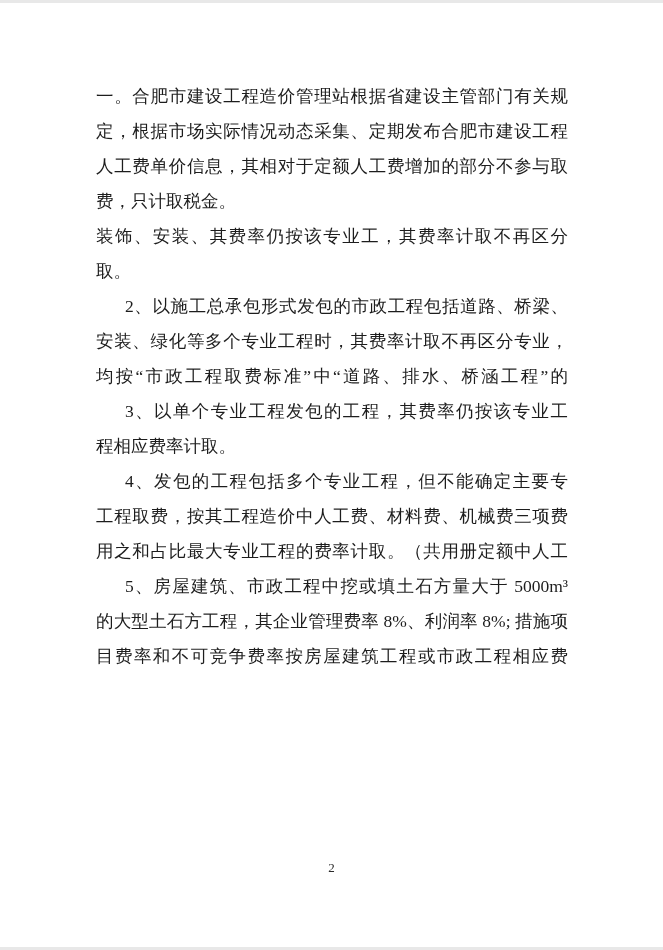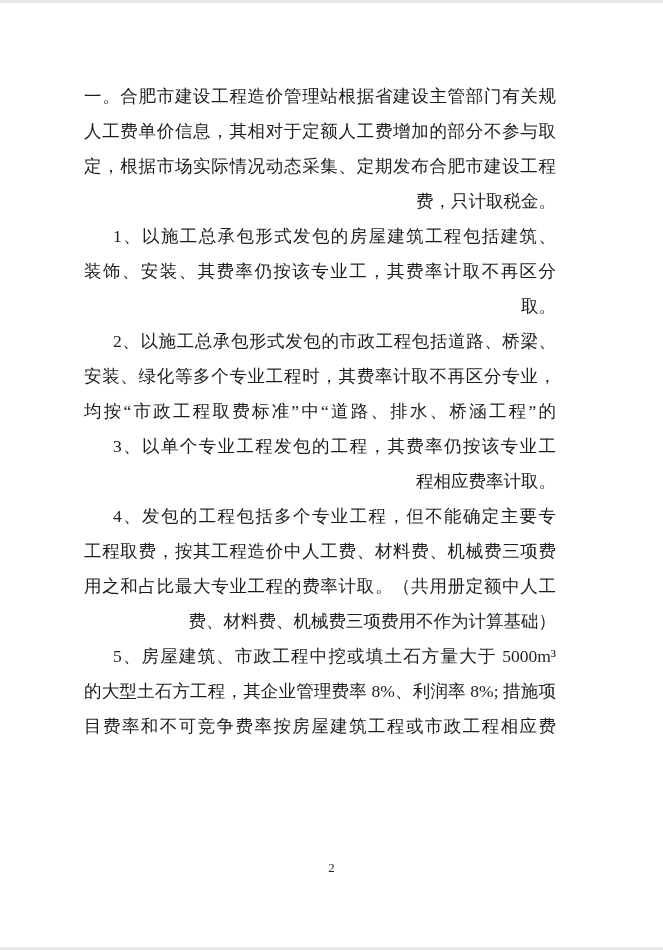--- a/index.html
+++ b/index.html
@@ -17,32 +17,31 @@
   .edge {
     position: absolute;
     left: 0;
     right: 0;
     background: #e8e8e8;
   }
   .edge-top { top: 0; height: 3px; }
   .edge-bottom { bottom: 0; height: 3px; }
   .content {
     position: absolute;
-    left: 84px;
+    left: 96px;
     top: 79px;
     width: 472px;
   }
   .line {
     height: 35px;
     line-height: 35px;
     font-size: 17.5px;
     color: #1d1d1d;
     white-space: normal;
     overflow: hidden;
-    text-align: right;
   }
   
   .j {
     text-align: justify;
     text-align-last: justify;
   }
   
   .ind {
     text-indent: 29px;
   }
@@ -56,35 +55,33 @@
     color: #2a2a2a;
   }
 </style>
 </head>
 <body>
 
 <div class="edge edge-top"></div>
 
 <div class="content">
   <div class="line j">一。合肥市建设工程造价管理站根据省建设主管部门有关规</div>
+  <div class="line j">定，根据市场实际情况动态采集、定期发布合肥市建设工程</div>
   <div class="line j">人工费单价信息，其相对于定额人工费增加的部分不参与取</div>
-  <div class="line j">定，根据市场实际情况动态采集、定期发布合肥市建设工程</div>
   <div class="line">费，只计取税金。</div>
-  <div class="line ind j">1、以施工总承包形式发包的房屋建筑工程包括建筑、</div>
   <div class="line j">装饰、安装、其费率仍按该专业工，其费率计取不再区分</div>
   <div class="line">取。</div>
   <div class="line ind j">2、以施工总承包形式发包的市政工程包括道路、桥梁、</div>
   <div class="line j">安装、绿化等多个专业工程时，其费率计取不再区分专业，</div>
   <div class="line j">均按“市政工程取费标准”中“道路、排水、桥涵工程”的</div>
   <div class="line ind j">3、以单个专业工程发包的工程，其费率仍按该专业工</div>
   <div class="line">程相应费率计取。</div>
   <div class="line ind j">4、发包的工程包括多个专业工程，但不能确定主要专</div>
   <div class="line j">工程取费，按其工程造价中人工费、材料费、机械费三项费</div>
   <div class="line j">用之和占比最大专业工程的费率计取。（共用册定额中人工</div>
-  <div class="line">费、材料费、机械费三项费用不作为计算基础）</div>
   <div class="line ind j">5、房屋建筑、市政工程中挖或填土石方量大于 5000m³</div>
   <div class="line j">的大型土石方工程，其企业管理费率 8%、利润率 8%; 措施项</div>
   <div class="line j">目费率和不可竞争费率按房屋建筑工程或市政工程相应费</div>
 </div>
 
 <div class="footer">2</div>
 
 <div class="edge edge-bottom"></div>
 
 </body></html>

